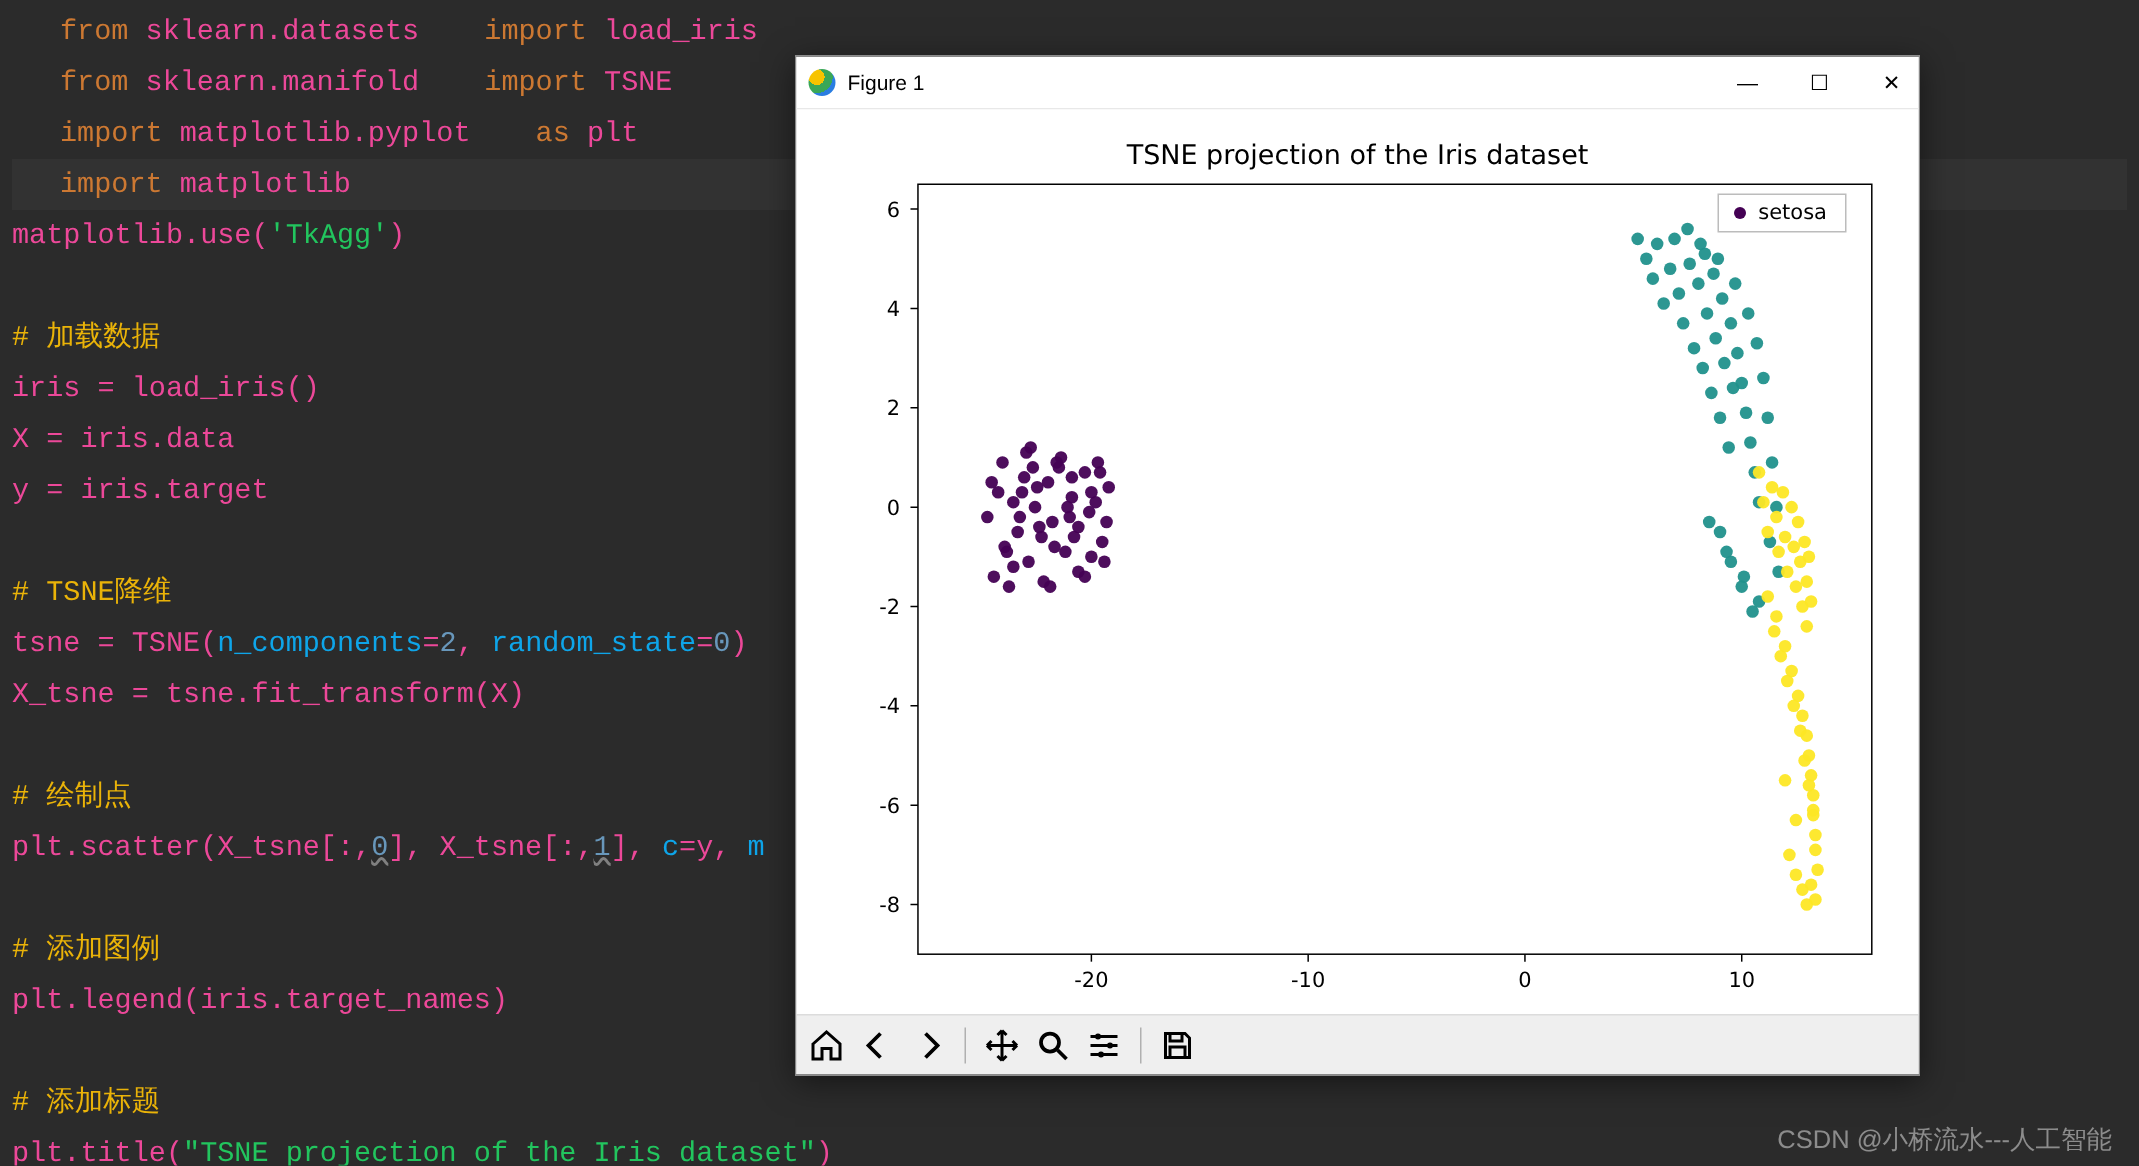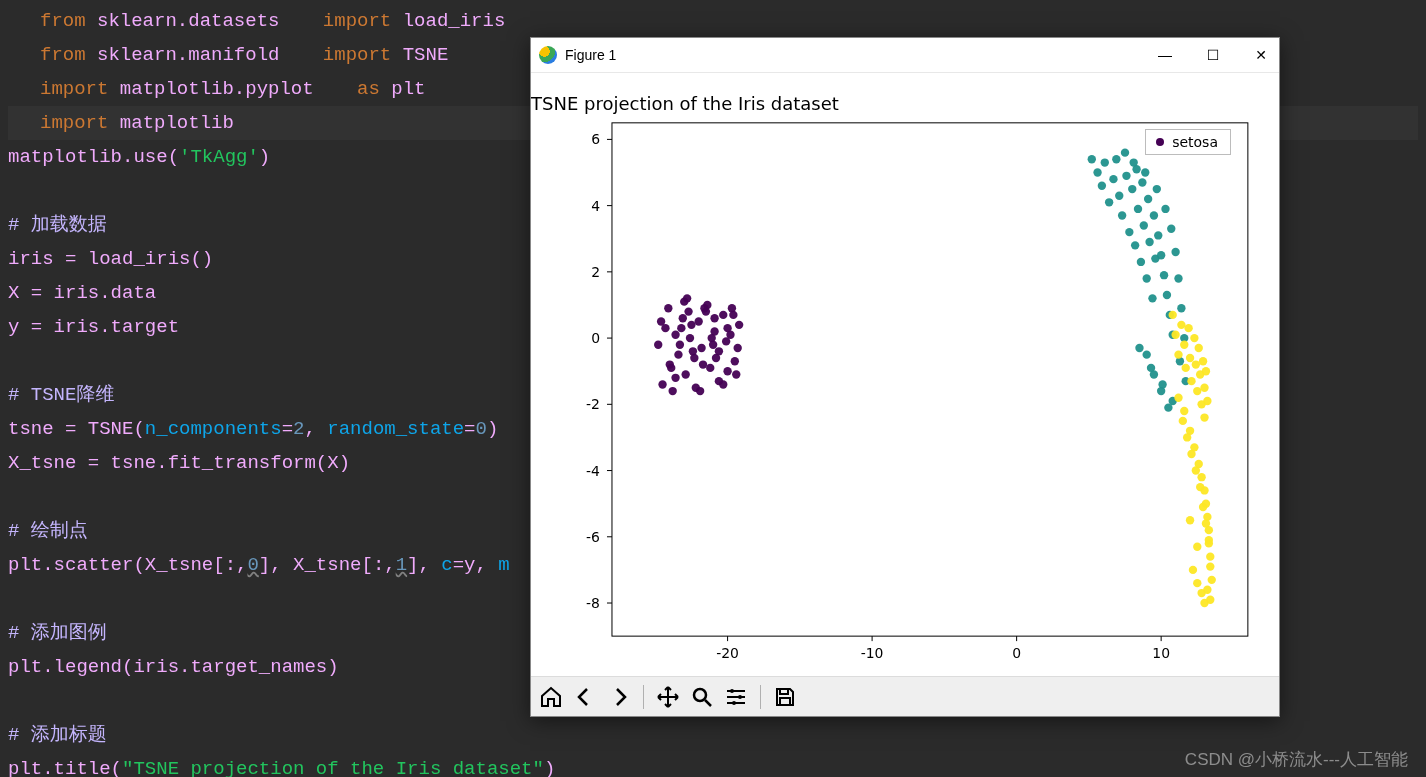--- a/index.html
+++ b/index.html
@@ -14,22 +14,22 @@
 }
 .code-area {
   padding: 4px 8px;
   line-height: 34px;
   white-space: pre;
   color: #a9b7c6;
 }
 .kw { color: #cc7832; margin-left: 32px; }
 .num { color: #6897bb; }
 .str { color: #22c55e; }
-.com { color: #c4b5fd; }
-.ident { color: #f0abfc; }
+.com { color: #eab308; }
+.ident { color: #ec4899; }
 .param { color: #0ea5e9; }
 .hl-line { background: #323232; display: inline-block; width: 100%; }
 .typo { text-decoration: underline wavy #808080; text-decoration-skip-ink: none; }
 
 .figure-window {
   position: absolute;
   left: 530px;
   top: 37px;
   width: 750px;
   height: 680px;
@@ -61,21 +61,21 @@
 .win-controls span { cursor: pointer; width: 20px; text-align: center; }
 
 .plot-area {
   flex: 1;
   position: relative;
   background: #fff;
 }
 .plot-title {
   position: absolute;
   top: 20px; left: 0; right: 0;
-  text-align: left;
+  text-align: center;
   font-family: "DejaVu Sans", sans-serif;
   font-size: 18px;
   color: #000;
 }
 .plot-svg {
   position: absolute;
   top: 0; left: 0;
   width: 100%; height: 100%;
 }
 .legend-box {

